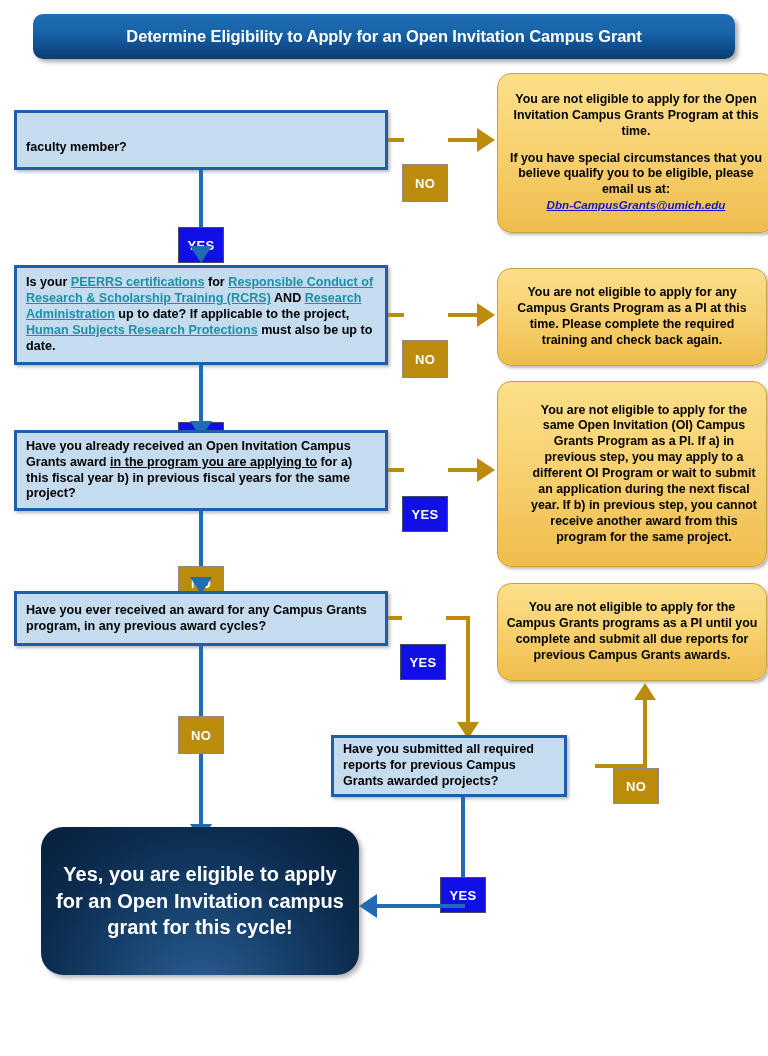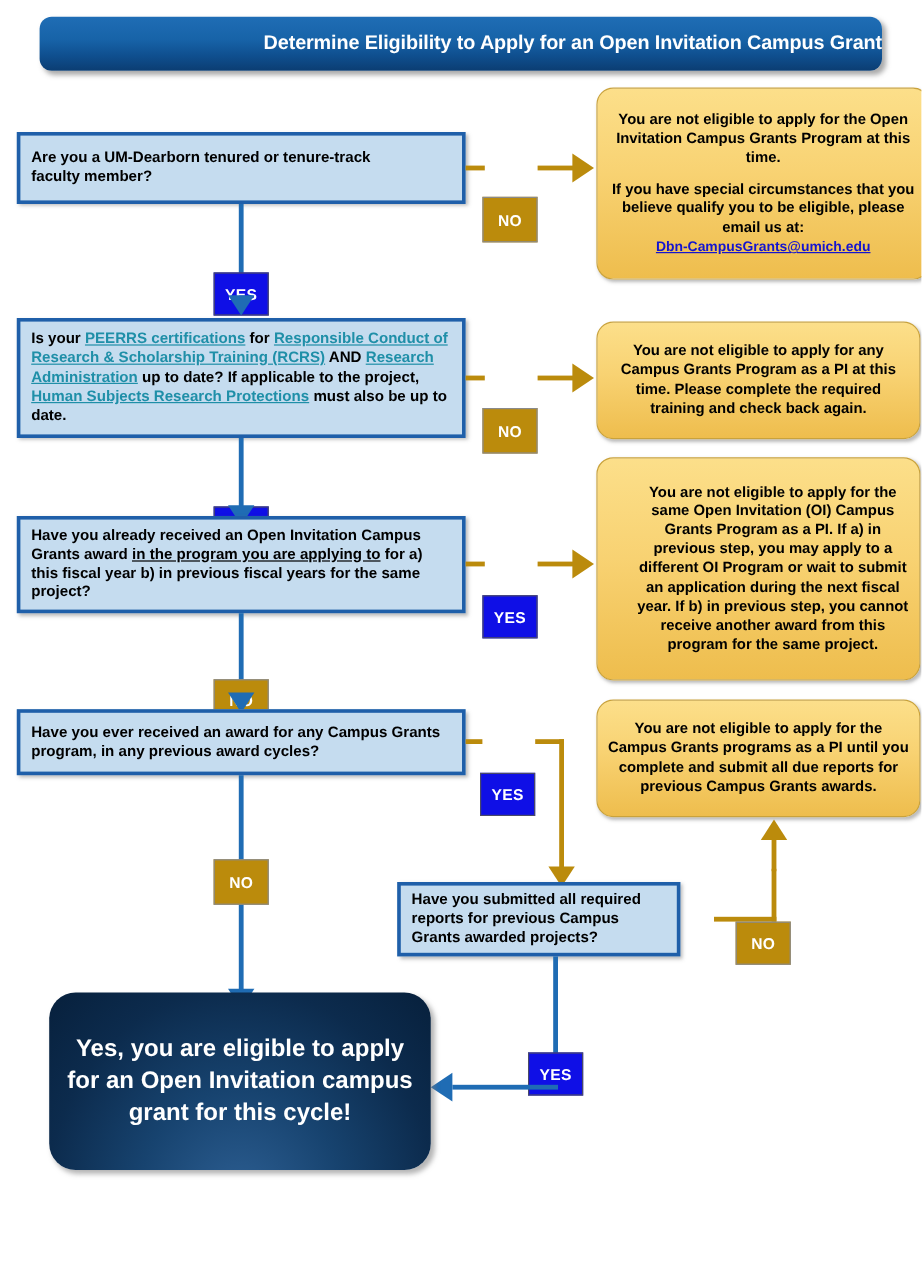--- a/index.html
+++ b/index.html
@@ -23,21 +23,21 @@
     position: absolute;
     left: 33px;
     top: 14px;
     width: 702px;
     height: 45px;
     border-radius: 10px;
     background: linear-gradient(180deg, #1f6db5 0%, #1763a8 42%, #0f4f8f 72%, #0b3d72 100%);
     box-shadow: 3px 3px 4px rgba(100,100,100,0.55);
     display: flex;
     align-items: center;
-    justify-content: flex-end;
+    justify-content: center;
     box-sizing: border-box;
   }
   .title-banner .title-text {
     color: #ffffff;
     font-size: 16.5px;
     font-weight: bold;
     letter-spacing: -0.1px;
     text-align: center;
     line-height: 1.1;
   }
@@ -89,20 +89,21 @@
     line-height: 1.28;
     text-align: center;
     padding: 0 8px;
     width: 100%;
     box-sizing: border-box;
   }
   .ybox .ytext .maillink {
     color: #1414d0;
     text-decoration: underline;
     font-size: 11.6px;
+    font-style: italic;
   }
   .ybox .ytext .gap {
     display: block;
     height: 11px;
   }
 
   
   .finalbox {
     position: absolute;
     border-radius: 22px;
@@ -183,21 +184,21 @@
 <body>
 
 <div id="canvas">
 
   <div class="title-banner">
     <div class="title-text">Determine Eligibility to Apply for an Open Invitation Campus Grant</div>
   </div>
 
   <div class="qbox" style="left:14px; top:110px; width:374px; height:60px;">
     <div class="qtext">
-      <span>Are you a UM-Dearborn tenured or tenure-track</span><br>
+      <br>
       <span>faculty member?</span>
     </div>
   </div>
 
   <div class="line gold" style="left:388px; top:138px; width:16px; height:4px;"></div>
   <div class="badge no" style="left:402px; top:120px; width:46px; height:38px;">NO</div>
   <div class="line gold" style="left:448px; top:138px; width:30px; height:4px;"></div>
   <div class="arrow right gold" style="left:477px; top:128px;"></div>
 
   <div class="line blue" style="left:199px; top:170px; width:4px; height:78px;"></div>

